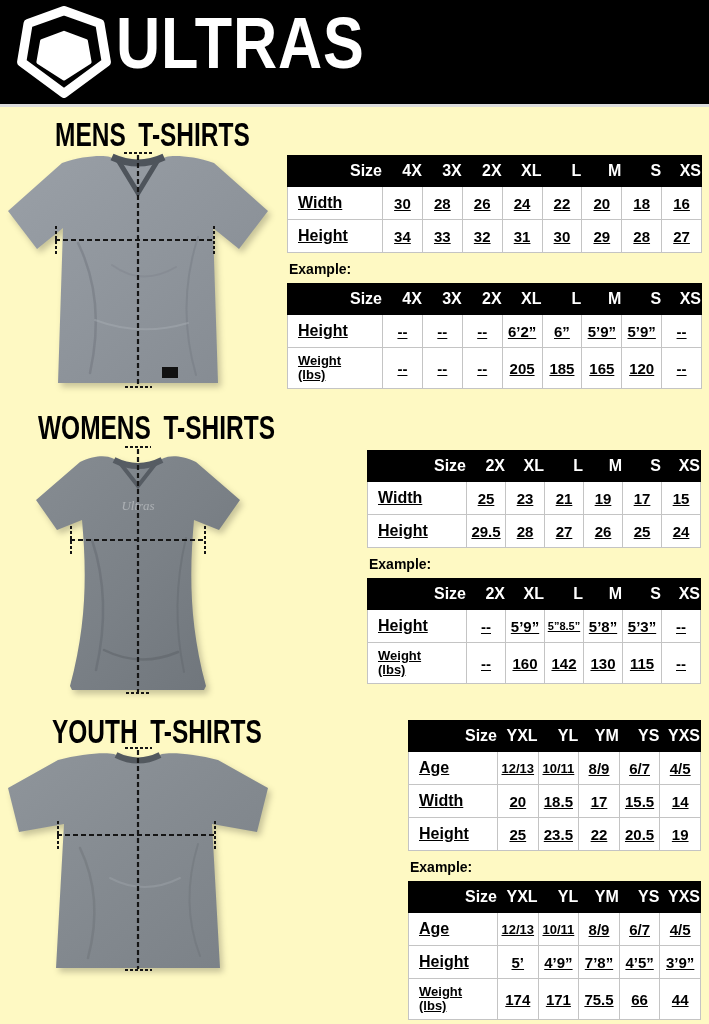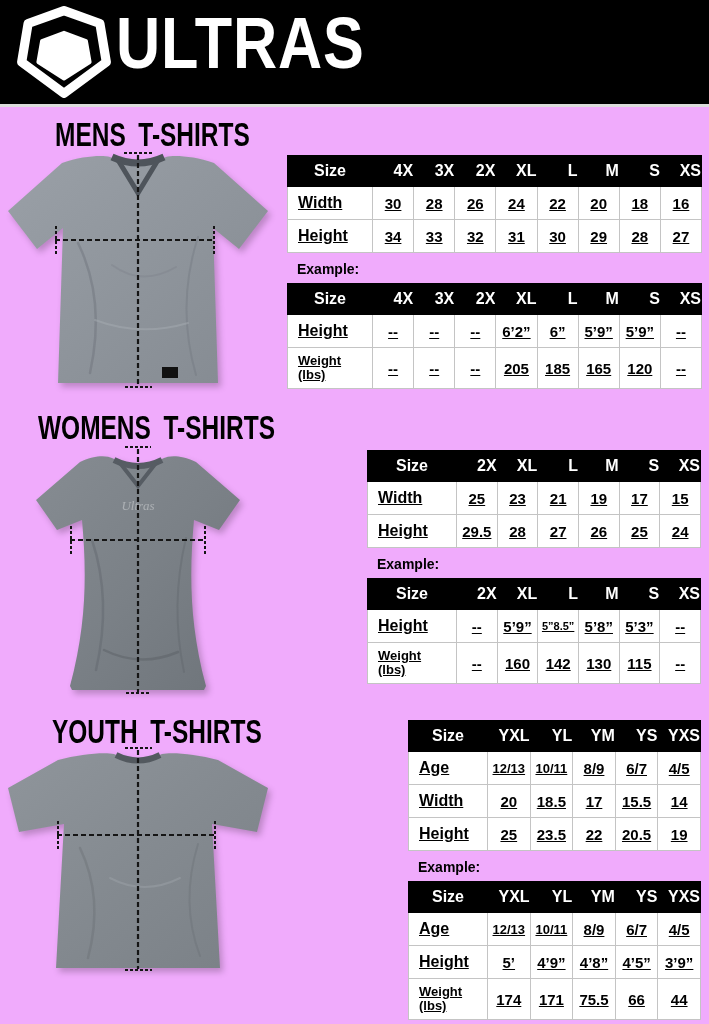--- a/index.html
+++ b/index.html
@@ -1,16 +1,16 @@
 <!DOCTYPE html>
 <html><head>
 <meta charset="utf-8">
 <style>
   html,body{margin:0;padding:0;background:#fff;}
-  .page{position:relative;width:709px;height:1024px;background:#f0abfc;overflow:hidden;
+  .page{position:relative;width:709px;height:1024px;background:#fef9c3;overflow:hidden;
         font-family:"Liberation Sans",sans-serif;color:#000;}
 
   
   .hdr{position:absolute;left:0;top:0;width:709px;height:104px;background:#000;
        border-bottom:3px solid #dcdcdc;}
   .logo{position:absolute;left:14px;top:6px;width:100px;height:92px;}
   .brand-name{position:absolute;left:116px;top:0px;font-size:72px;font-weight:bold;
        color:#fff;letter-spacing:1px;transform:scale(0.85,1.0);transform-origin:left top;
        line-height:86px;}
   .brand-site{position:absolute;left:122px;top:72px;font-size:26px;font-weight:bold;color:#fff;}
@@ -34,32 +34,32 @@
 
   
   .tables{position:absolute;}
   #tables-mens{left:287px;top:155px;width:415px;}
   #tables-womens{left:367px;top:450px;width:334px;}
   #tables-youth{left:408px;top:720px;width:293px;}
   .tables table{border-collapse:collapse;width:100%;table-layout:fixed;background:#fff;}
   .tables th,.tables td{border:1px solid #c4c4c4;font-weight:bold;text-align:center;
        padding:0;overflow:hidden;}
   .tables thead th{background:#000;color:#fff;border-color:#000;font-size:16px;height:30px;text-align:right;}
-  .tables thead th.first{text-align:center;}
+  .tables thead th.first{text-align:right;padding-left:10px;}
   .tables tbody th{text-align:left;padding-left:10px;font-size:16px;background:#fff;}
   .tables tbody td{font-size:15px;}
   .tables tbody tr{height:33px;text-decoration:underline;}
   .tables tbody tr.tall{height:41px;}
   #tables-mens thead th.first{width:84px;}
   #tables-womens thead th.first{width:88px;}
   #tables-youth thead th.first{width:78px;}
   .two-line{white-space:pre-line;font-size:13px !important;line-height:1.1;}
   .num-small{font-size:13px !important;}
   .num-tiny{font-size:11px !important;}
-  .example{margin:8px 0 6px 10px;font-size:14px;font-weight:bold;}
+  .example{margin:8px 0 6px 2px;font-size:14px;font-weight:bold;}
 </style>
 </head>
 <body>
 
 <div class="page">
 
   <div class="hdr">
     <svg class="logo" viewBox="0 0 100 100">
       <polygon points="50,5 89,19 96,61 50,95 4,61 11,19" fill="none" stroke="#fff" stroke-width="10" stroke-linejoin="round"></polygon>
       <polygon points="50,29 74,38 78,61 50,79 22,61 26,38" fill="#fff" stroke="#fff" stroke-width="4" stroke-linejoin="round"></polygon>
@@ -368,21 +368,21 @@
             <td class="num-small">12/13</td>
             <td class="num-small">10/11</td>
             <td>8/9</td>
             <td>6/7</td>
             <td>4/5</td>
           </tr>
           <tr>
             <th>Height</th>
             <td>5’</td>
             <td>4’9”</td>
-            <td>4’8”</td>
+            <td>7’8”</td>
             <td>4’5”</td>
             <td>3’9”</td>
           </tr>
           <tr class="tall">
             <th class="two-line">Weight
 (lbs)</th>
             <td>174</td>
             <td>171</td>
             <td>75.5</td>
             <td>66</td>

